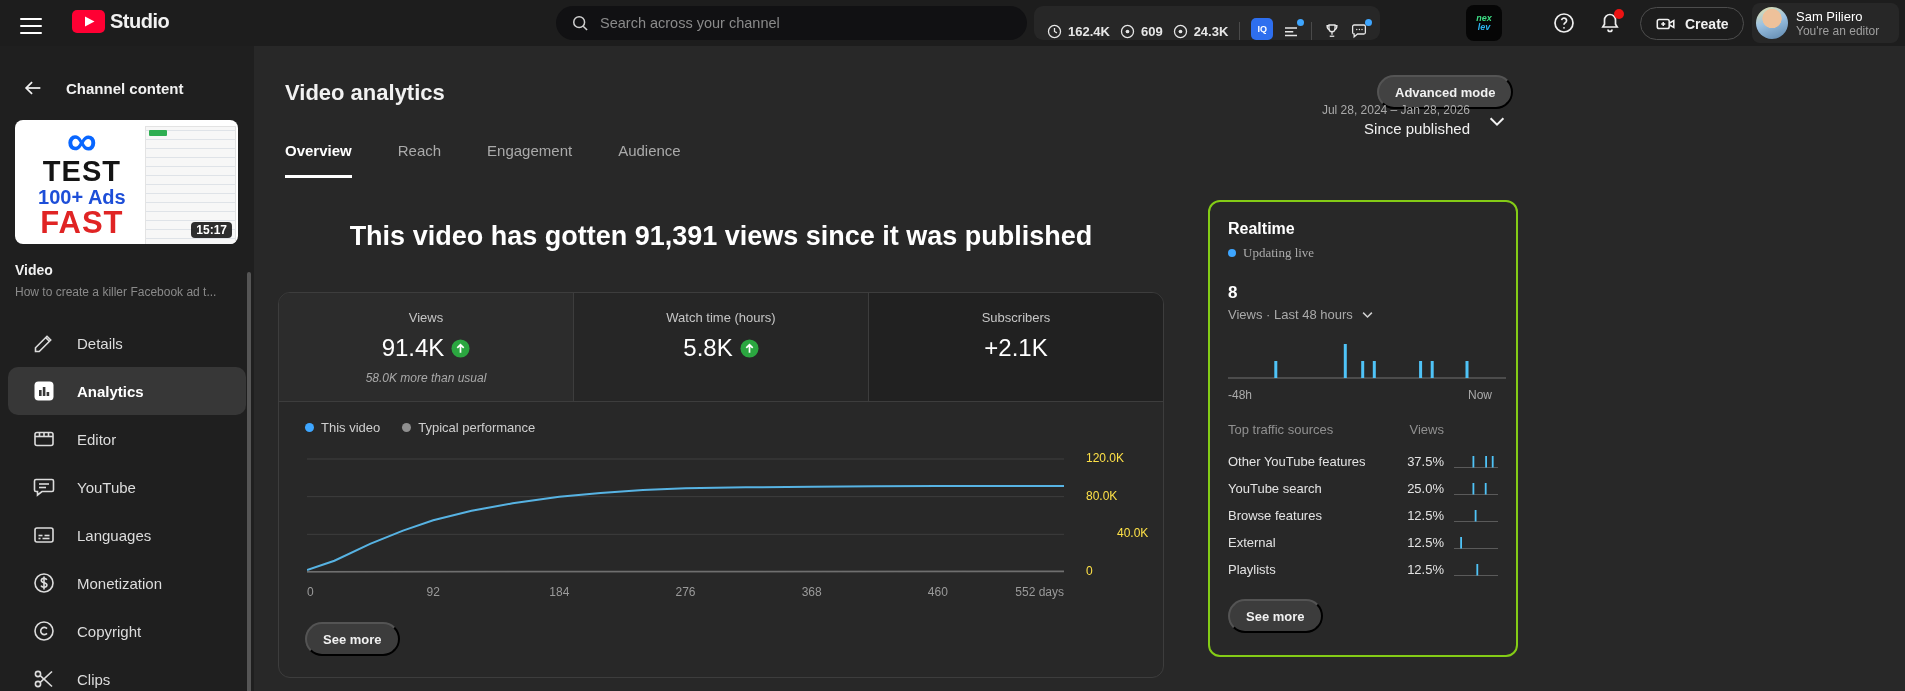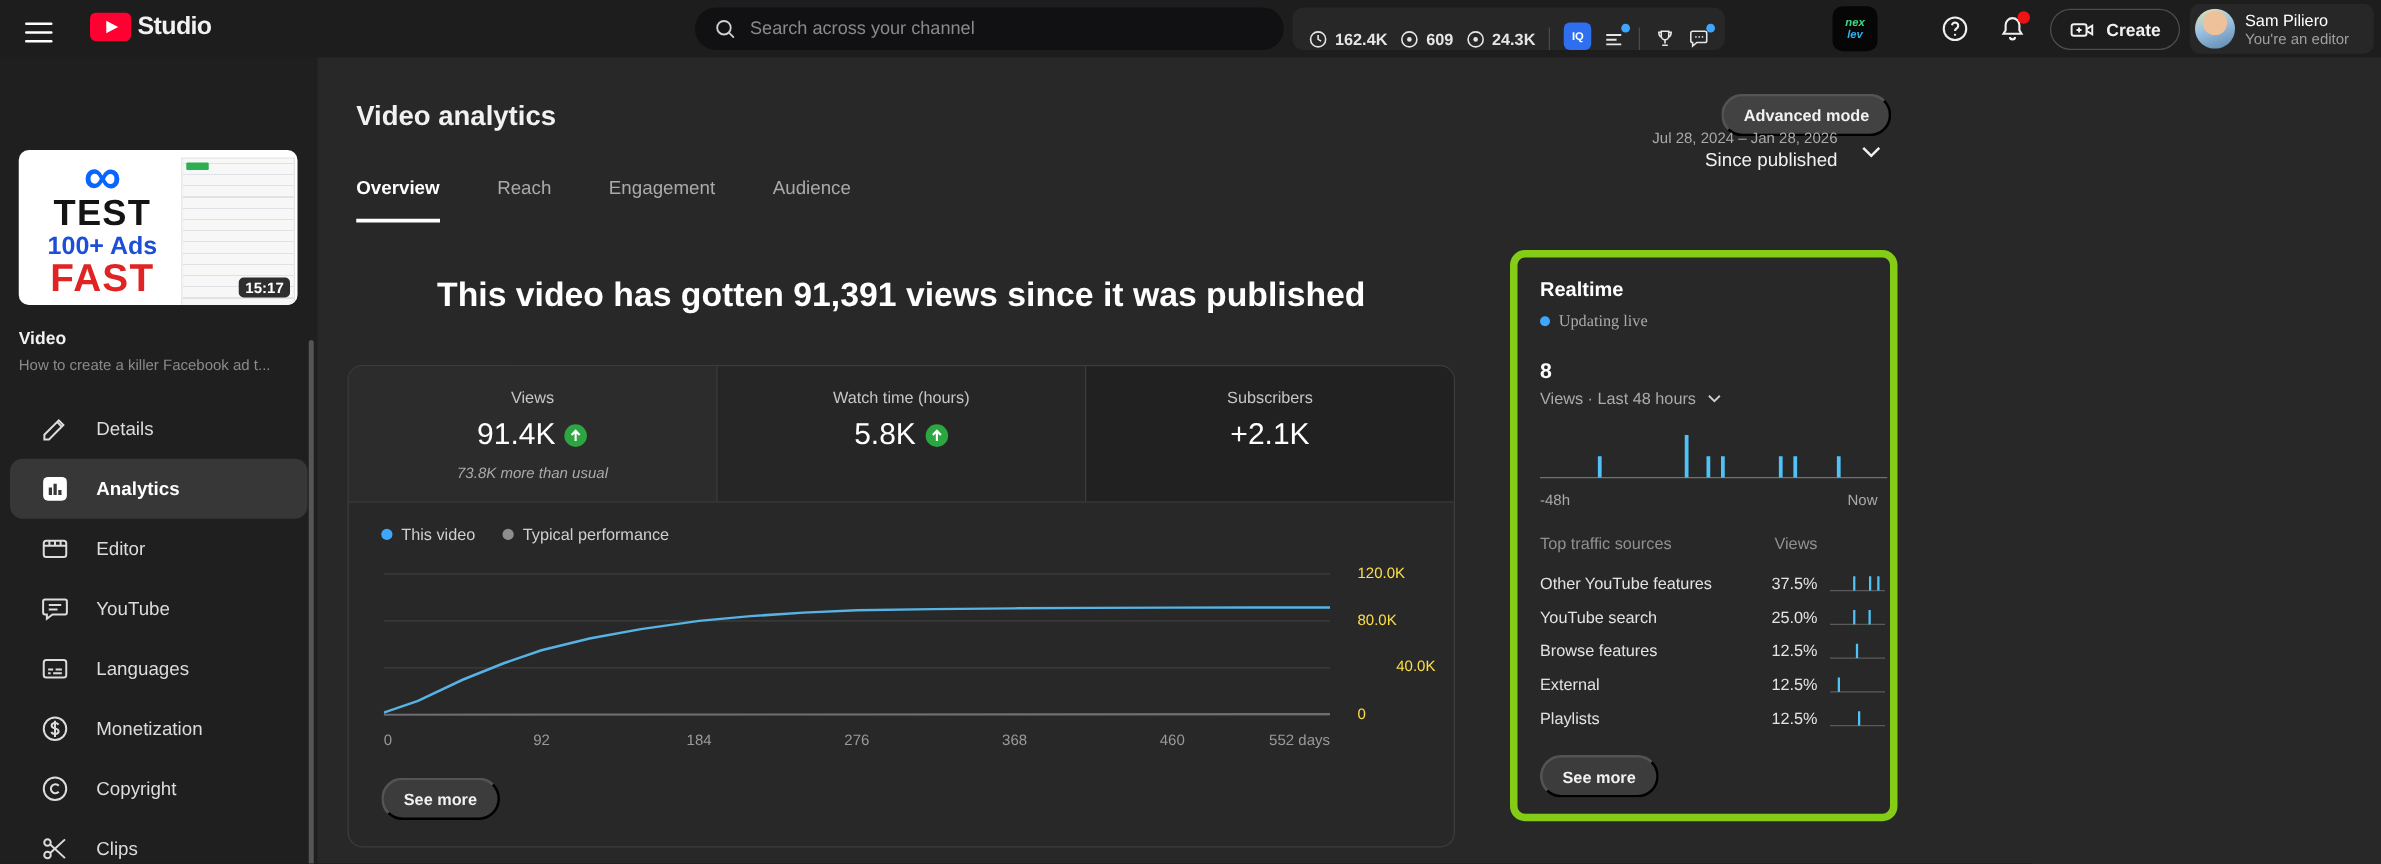--- a/index.html
+++ b/index.html
@@ -85,21 +85,21 @@
   .legend { position:absolute; left:26px; top:127px; display:flex; gap:22px; align-items:center; }
   .leg-item { display:flex; align-items:center; gap:7px; font-size:13px; color:#cfcfcf; cursor:pointer; }
   .dot { width:9px; height:9px; border-radius:50%; }
   .dot-blue { background:#3ea6ff; } .dot-gray { background:#8f8f8f; }
   .plot { position:absolute; left:28px; top:150px; width:757px; height:150px; }
   .ylab { position:absolute; left:807px; font-size:12px; color:#fde047; }
   .x-labels { position:absolute; left:28px; top:292px; width:757px; height:16px; }
   .x-labels span { position:absolute; font-size:12px; color:#9a9a9a; white-space:nowrap; }
   .card-seemore { position:absolute; left:26px; top:329px; background:#3c3c3c; }
   
-  .rt-card { position:absolute; left:953px; top:154px; width:310px; height:457px; border:6px solid #84cc16; border-radius:12px; background:#282828; padding:18px 4px 0 18px; }
+  .rt-card { position:absolute; left:953px; top:154px; width:310px; height:457px; border:2px solid #84cc16; border-radius:12px; background:#282828; padding:18px 18px 0 18px; }
   .rt-title { font-size:16px; font-weight:700; color:#fff; margin-bottom:7px; }
   .rt-live { display:flex; align-items:center; gap:7px; font-size:13px; color:#aaa; margin-bottom:22px;font-family:Liberation Serif, serif; }
   .rt-live .dot { width:8px; height:8px; }
   .rt-count { font-size:17px; font-weight:700; color:#fff; margin-bottom:4px; }
   .rt-caption { display:flex; align-items:center; gap:7px; font-size:13px; color:#aaa; margin-bottom:18px; cursor:pointer; }
   .rt-axis { display:flex; justify-content:space-between; font-size:12px; color:#aaa; margin:2px 6px 20px 0; }
   .tt-head { display:flex; font-size:13px; color:#909090; margin-bottom:11px; }
   .tt-row { display:flex; align-items:center; height:27px; font-size:13px; color:#e3e3e3; }
   .tt-label { flex:1; white-space:nowrap; overflow:hidden; }
   .tt-val { width:46px; text-align:right; margin-right:10px; }
@@ -218,20 +218,27 @@
     <div class="usercard">
       <div class="avatar"></div>
       <div>
         <div class="uname">Sam Piliero</div>
         <div class="urole">You're an editor</div>
       </div>
     </div>
   </header>
 
   <aside class="sidebar">
+    <div class="backrow">
+      <svg class="ic arr" width="22" height="22" viewBox="0 0 24 24" fill="none" stroke="#f1f1f1" stroke-width="1.9">
+          <path d="M20 12H4.5"></path>
+          <path d="M11 5.5 4.5 12l6.5 6.5"></path>
+        </svg>
+      <span class="lbl">Channel content</span>
+    </div>
 
     <div class="thumb">
       <div class="thumb-left">
         <div class="t-inf">∞</div>
         <div class="t1">TEST</div>
         <div class="t2">100+ Ads</div>
         <div class="t3">FAST</div>
       </div>
       <div class="thumb-sheet"></div>
       <div class="duration">15:17</div>
@@ -341,21 +348,21 @@
       <div class="metric-strip">
         <div class="metric-col mc0">
           <div class="m-label">Views</div>
           <div class="m-valrow">
             <span class="m-value">91.4K</span>
             <svg class="ic" width="19" height="19" viewBox="0 0 20 20">
                 <circle cx="10" cy="10" r="9.5" fill="#2ba640"></circle>
                 <path d="M10 14.5v-8M6.6 9.4 10 6l3.4 3.4" stroke="#fff" stroke-width="1.8" fill="none"></path>
               </svg>
           </div>
-          <div class="m-sub">73.8K more than usual</div>
+          <div class="m-sub">58.0K more than usual</div>
         </div>
         <div class="metric-col mc1">
           <div class="m-label">Watch time (hours)</div>
           <div class="m-valrow">
             <span class="m-value">5.8K</span>
             <svg class="ic" width="19" height="19" viewBox="0 0 20 20">
                 <circle cx="10" cy="10" r="9.5" fill="#2ba640"></circle>
                 <path d="M10 14.5v-8M6.6 9.4 10 6l3.4 3.4" stroke="#fff" stroke-width="1.8" fill="none"></path>
               </svg>
           </div>

